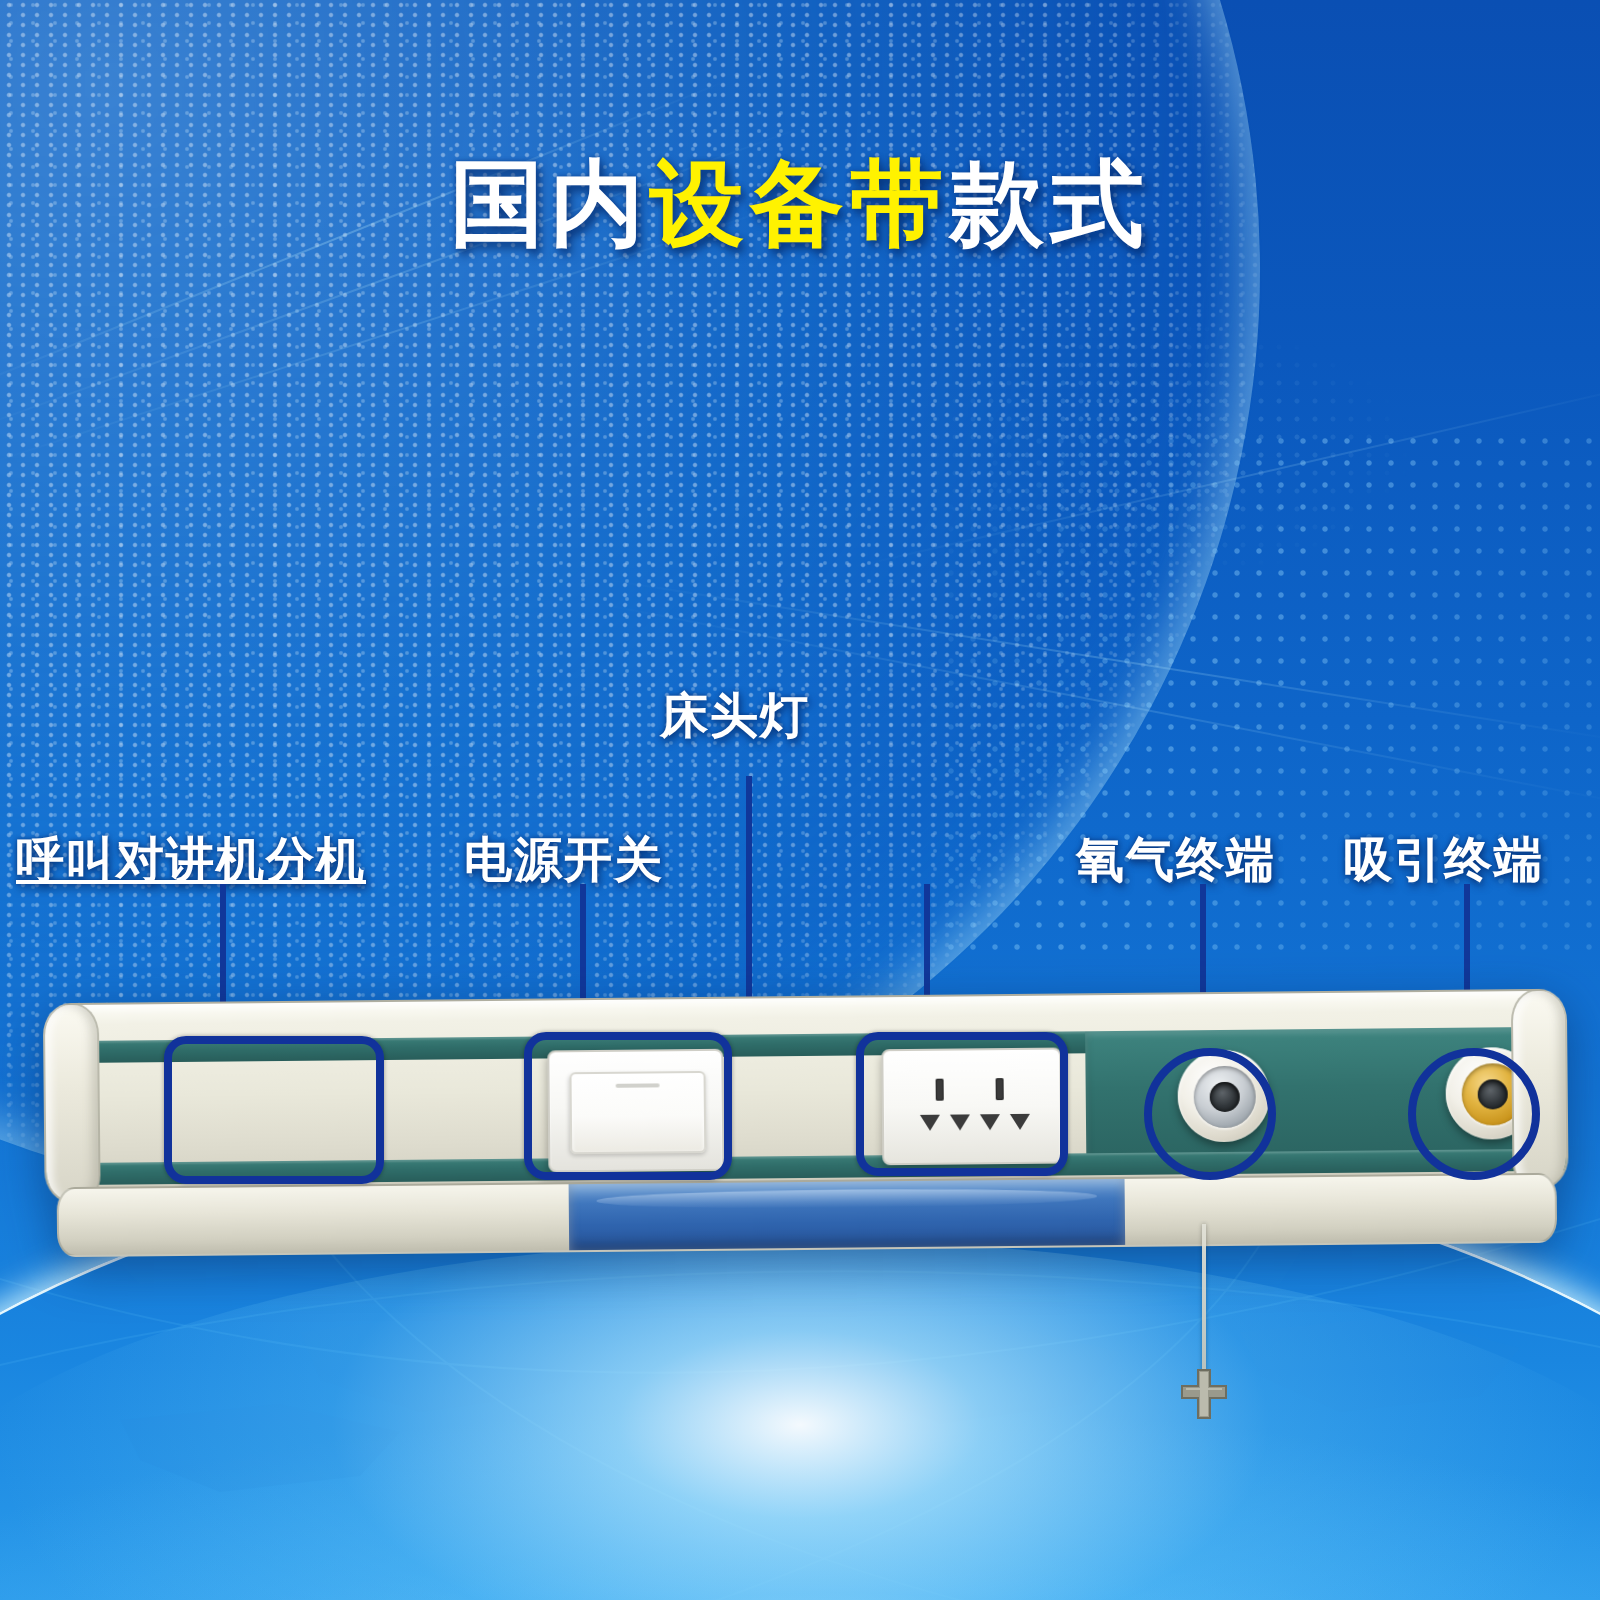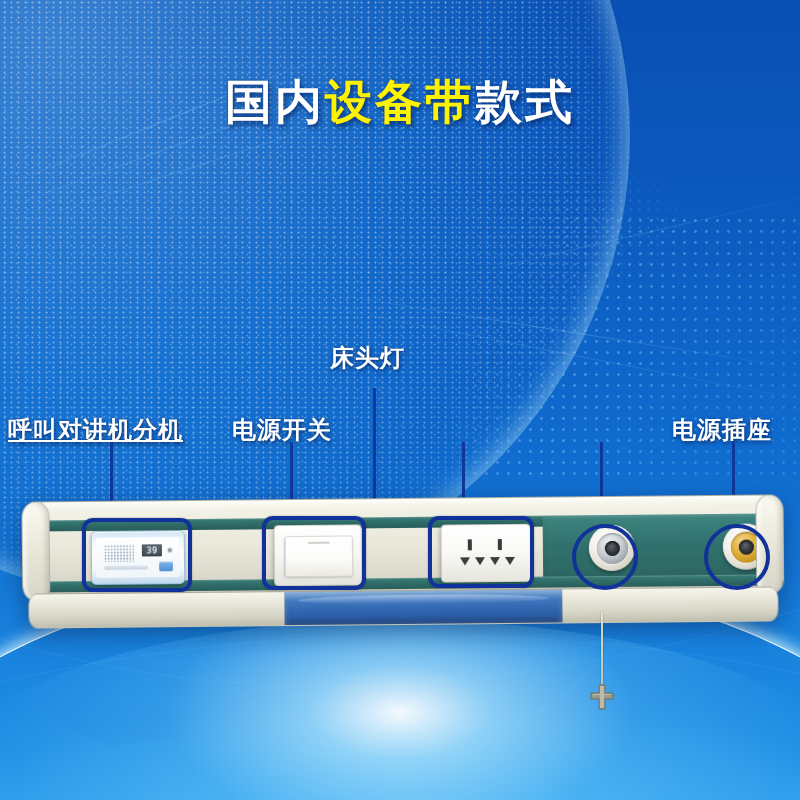--- a/index.html
+++ b/index.html
@@ -270,45 +270,37 @@
   <div class="bottomglow"></div>
   <div class="bottomarc"></div>
 
   <div class="headline">
     <div class="hl1"><span>国内</span><span class="accent">设备带</span><span>款式</span></div>
   </div>
 
   <div class="callout" style="left:8px;top:414px;text-decoration:underline;">呼叫对讲机分机</div>
   <div class="callout" style="left:232px;top:414px;">电源开关</div>
   <div class="callout" style="left:330px;top:342px;">床头灯</div>
-  <div class="callout" style="left:672px;top:414px;">电源插座</div>
+  <div class="callout" style="left:538px;top:414px;">氧气终端</div>
+  <div class="callout" style="left:672px;top:414px;">吸引终端</div>
 
   <div class="leader" style="left:110px;top:442px;height:88px;"></div>
   <div class="leader" style="left:290px;top:442px;height:88px;"></div>
   <div class="leader" style="left:373px;top:388px;height:212px;"></div>
   <div class="leader" style="left:462px;top:442px;height:88px;"></div>
   <div class="leader" style="left:600px;top:442px;height:94px;"></div>
   <div class="leader" style="left:732px;top:442px;height:94px;"></div>
 
   <div id="bhu">
 
     <div class="bhu-body">
       <div class="stripe top"></div>
       <div class="teal-panel"></div>
       <div class="stripe bot"></div>
 
-      <div class="dev intercom">
-        <div class="ic-face">
-          <div class="ic-grille"></div>
-          <div class="ic-lcd">39</div>
-          <div class="ic-led"></div>
-          <div class="ic-btn"></div>
-          <div class="ic-slot"></div>
-        </div>
-      </div>
 
       <div class="dev switch">
         <div class="rocker"></div>
       </div>
 
       <div class="dev socket">
         <div class="sk-pair">
           <div class="sk-vslot" style="left:26px;top:0;"></div>
           <div class="sk-vslot" style="left:56px;top:0;"></div>
           <div class="sk-aslot" style="left:18px;top:18px;"></div>

